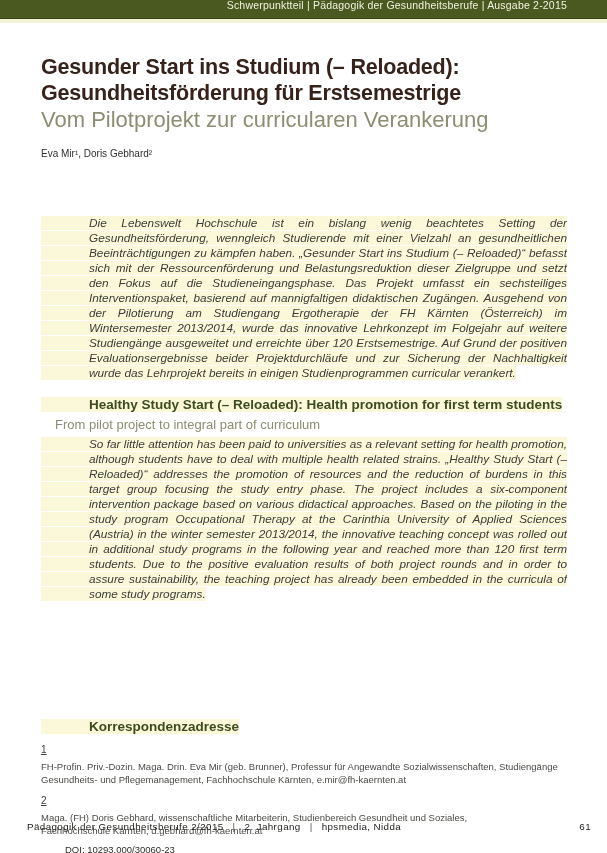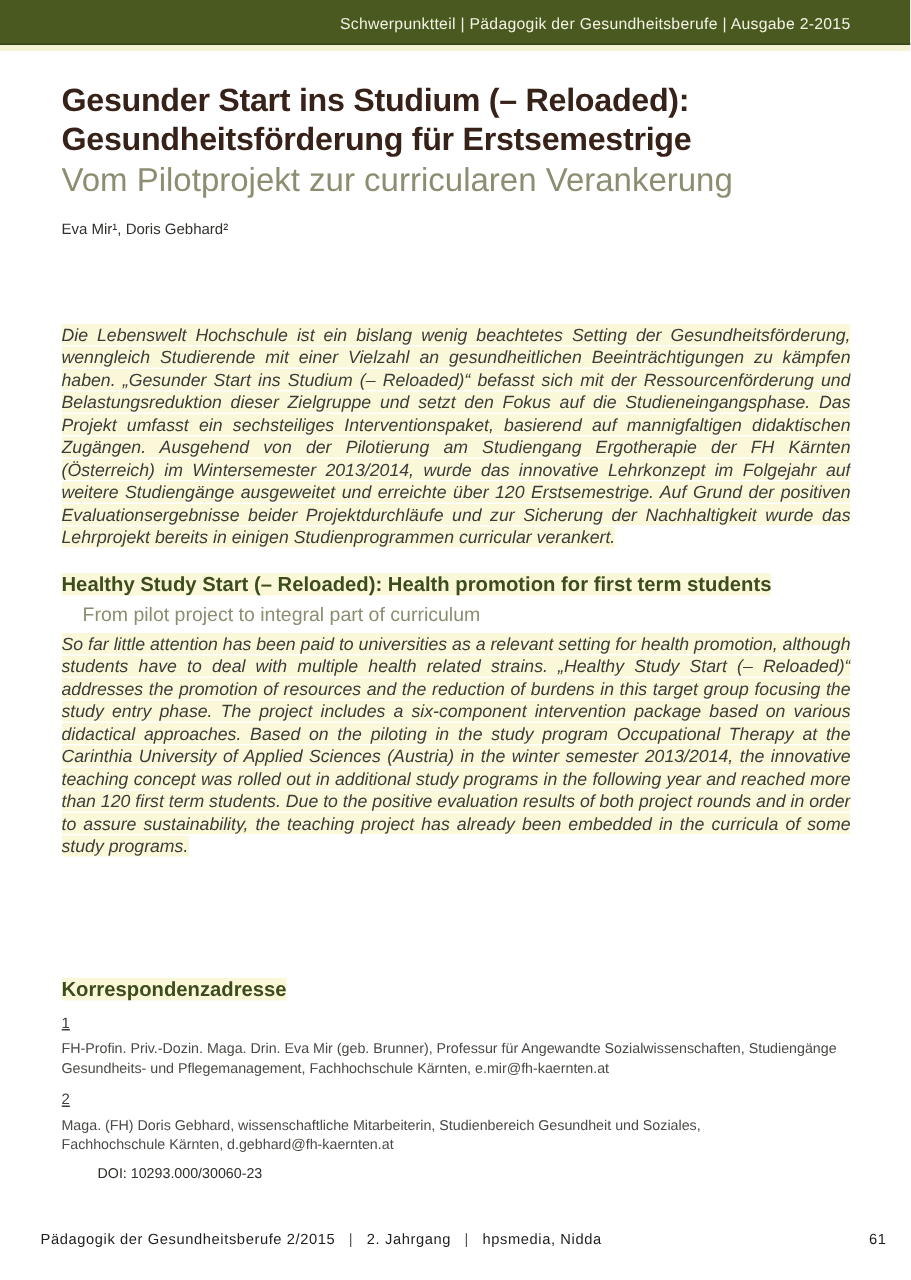--- a/index.html
+++ b/index.html
@@ -1,21 +1,21 @@
 <!DOCTYPE html>
 <html><head>
 <meta charset="utf-8">
 <style>
   html,body { margin:0; padding:0; background:#ffffff; }
   .page {
     position:relative; width:607px; height:853px; background:#ffffff;
     font-family:"Liberation Sans", sans-serif; overflow:hidden;
   }
   .topbar {
-    height:30px; background:#49591f; border-bottom:1px solid #36441a;
+    height:19px; background:#49591f; border-bottom:1px solid #36441a;
     display:flex; align-items:flex-end; justify-content:flex-end;
     padding:0 40px; box-sizing:border-box;
   }
   .topbar-text {
     color:#f2f1e2; font-size:10.5px; line-height:12px; padding-bottom:7px;
     letter-spacing:0.2px;
   }
   .topbar-accent { height:4px; background:#f5f3d6; }
   .content {
     position:absolute; left:41px; right:40px; top:38px; bottom:0;
@@ -29,27 +29,27 @@
   .subtitle {
     margin:3px 0 0 0; font-size:22px; line-height:22px; font-weight:normal;
     color:#8d8d72;
   }
   .authors { margin:17px 0 0 0; font-size:10px; line-height:12px; color:#2f2f2c; }
   .abstract {
     margin:56px 0 0 0; font-size:11.8px; line-height:15px; text-align:justify;
     font-style:italic; color:#3c3c38;
   }
   .abstract-en { margin:4px 0 0 0; }
-  .hl { background:#fbf8da; -webkit-box-decoration-break:clone; box-decoration-break:clone; }
+  .hl { background:#fbf8da; -webkit-box-decoration-break:clone; box-decoration-break:clone;padding-left:48px; }
   .heading-en {
     margin:15px 0 0 0; font-size:13.5px; line-height:18px; font-weight:bold;
     color:#3d4c1d;
   }
   .subheading-en { margin:2px 0 0 14px; font-size:13px; line-height:17px; font-weight:normal; color:#8d8d72; }
-  .korr-heading { margin:79px 0 0 0; font-size:13.5px; line-height:18px; font-weight:bold; color:#3d4c1d; }
+  .korr-heading { margin:116px 0 0 0; font-size:13.5px; line-height:18px; font-weight:bold; color:#3d4c1d; }
   .fn-marker {
     display:inline-block; margin:8px 0 0 0; font-size:10px; line-height:12px;
     color:#3c3c38; text-decoration:underline; cursor:pointer;
   }
   .fn-marker-2 { margin-top:9px; }
   .fn-text { margin:3px 0 0 0; font-size:9.5px; line-height:13px; color:#4a4a46; }
   .fn-text-2 { max-width:470px; }
   .doi { margin:7px 0 0 0; font-size:9.5px; line-height:12px; color:#2e2e2a;padding-left:24px; }
   .footer {
     position:absolute; left:27px; right:16px; bottom:21px;

